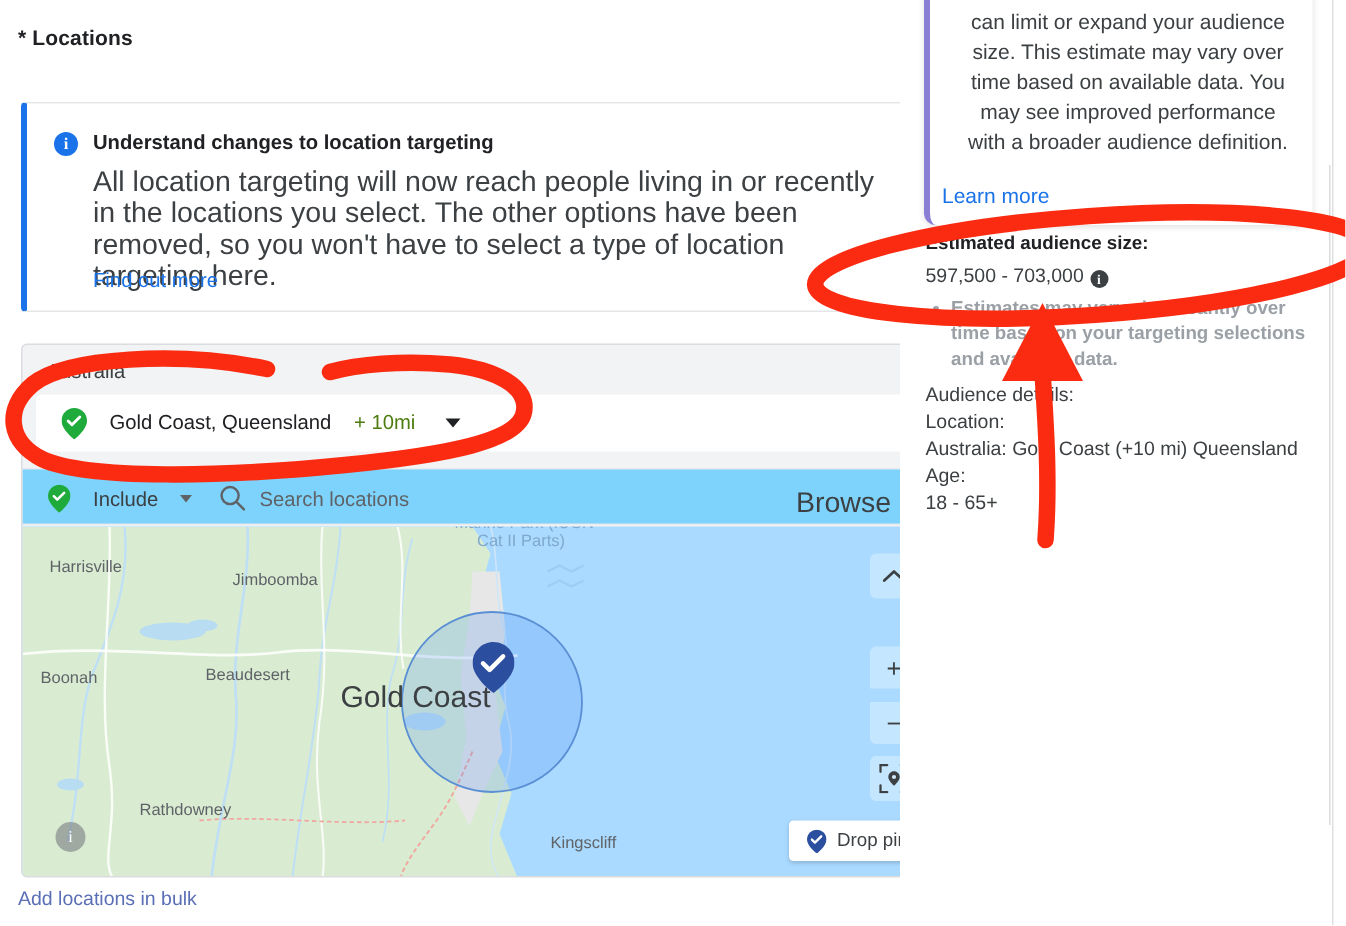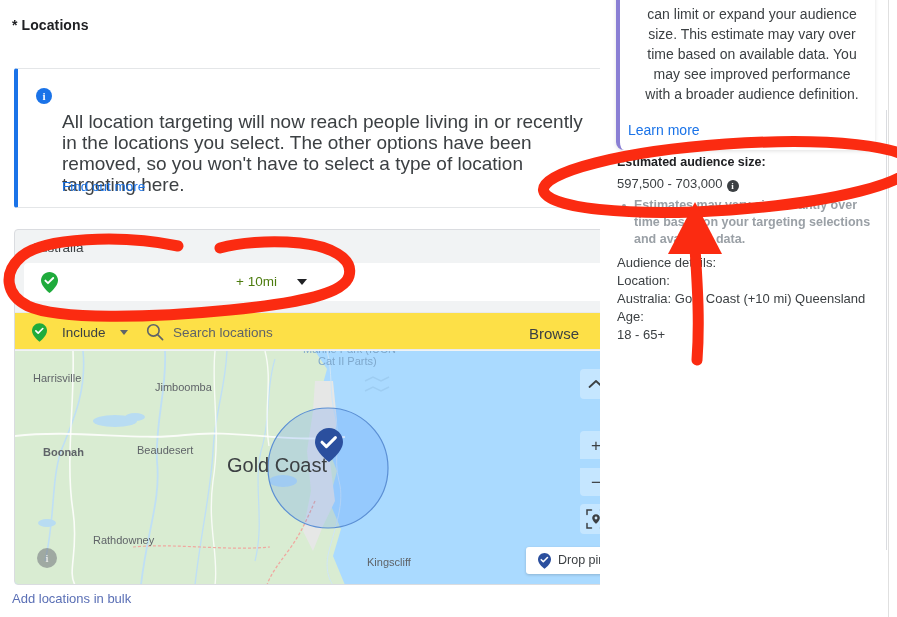--- a/index.html
+++ b/index.html
@@ -82,40 +82,40 @@
     font-size: 13.5px; color: #4d7c0f;
   }
   .chip-caret {
     position: absolute; left: 273px; top: 16px;
     width: 0; height: 0; border-left: 5px solid transparent;
     border-right: 5px solid transparent; border-top: 6px solid #202124;
   }
 
   .search-row {
     position: absolute; left: 0; top: 82px; width: 596px; height: 38px;
-    background: #fde047; border-top: 1px solid #e8eaed; border-bottom: 1px solid #e8eaed;
+    background: #7dd3fc; border-top: 1px solid #e8eaed; border-bottom: 1px solid #e8eaed;
   }
   .include-pin { position: absolute; left: 17px; top: 10px; }
   .include-text {
     position: absolute; left: 47px; top: 12px;
     font-size: 13.5px; color: #3c4043;
   }
   .include-caret {
     position: absolute; left: 105px; top: 17px;
     width: 0; height: 0; border-left: 4.5px solid transparent;
     border-right: 4.5px solid transparent; border-top: 5.5px solid #5f6368;
   }
   .search-glyph { position: absolute; left: 131px; top: 10px; }
   .search-ph {
     position: absolute; left: 158px; top: 12px;
     font-size: 13.5px; color: #5f6368;
   }
   .browse-btn {
-    position: absolute; right: 32px; top: 12px;
-    font-size: 15px; color: #3c4043; cursor: pointer;
+    position: absolute; right: 17px; top: 12px;
+    font-size: 19px; color: #3c4043; cursor: pointer;
   }
 
   
   .map {
     position: absolute; left: 0; top: 121px; width: 596px; height: 234px;
     background: #aadaff; overflow: hidden;
   }
   .map-label {
     position: absolute; font-size: 11px; color: #5f6368;
     font-family: "Liberation Sans", sans-serif; white-space: nowrap;
@@ -201,34 +201,36 @@
 
 <div id="root">
 
   <div class="left-col">
 
     <div class="locations-label">* Locations</div>
 
 
     <div class="notice">
       <div class="notice-icon">i</div>
+      <div class="notice-title">Understand changes to location targeting</div>
       <div class="notice-body">All location targeting will now reach people living in or recently in the locations you select. The other options have been removed, so you won't have to select a type of location targeting here.</div>
       <div class="notice-link">Find out more</div>
     </div>
 
     <div class="picker">
       <div class="picker-country">Australia</div>
 
       <div class="chip-row">
         <span class="chip-pin">
           <svg width="17" height="21" viewBox="0 0 17 21">
             <path d="M8.5 0C3.8 0 0 3.8 0 8.5C0 14.5 8.5 21 8.5 21S17 14.5 17 8.5C17 3.8 13.2 0 8.5 0Z" fill="#1fab3c"></path>
             <path d="M4.4 8.6l2.6 2.6 5.2-5.2" stroke="#fff" stroke-width="1.9" fill="none" stroke-linecap="round" stroke-linejoin="round"></path>
           </svg>
         </span>
+        <span class="chip-text">Gold Coast, Queensland</span>
         <span class="chip-radius">+ 10mi</span>
         <span class="chip-caret"></span>
       </div>
 
       <div class="search-row">
         <span class="include-pin">
           <svg width="15" height="19" viewBox="0 0 17 21">
             <path d="M8.5 0C3.8 0 0 3.8 0 8.5C0 14.5 8.5 21 8.5 21S17 14.5 17 8.5C17 3.8 13.2 0 8.5 0Z" fill="#1fab3c"></path>
             <path d="M4.4 8.6l2.6 2.6 5.2-5.2" stroke="#fff" stroke-width="1.9" fill="none" stroke-linecap="round" stroke-linejoin="round"></path>
           </svg>
@@ -278,21 +280,21 @@
           <circle cx="313" cy="117" r="60" fill="#4285f4" fill-opacity="0.2" stroke="#5b8fd4" stroke-width="1.2"></circle>
 
           <circle cx="317" cy="104" r="2.4" fill="#3c4043"></circle>
         </svg>
 
         <div class="map-label sea" style="left:288px;top:-8px;">Marine Park (IUCN</div>
         <div class="map-label sea" style="left:303px;top:4px;">Cat II Parts)</div>
 
         <div class="map-label" style="left:18px;top:21px;">Harrisville</div>
         <div class="map-label" style="left:140px;top:30px;">Jimboomba</div>
-        <div class="map-label" style="left:28px;top:95px;font-weight:bold;">Boonah</div>
+        <div class="map-label" style="left:12px;top:95px;">Boonah</div>
         <div class="map-label" style="left:122px;top:93px;">Beaudesert</div>
         <div class="map-label" style="left:78px;top:183px;">Rathdowney</div>
         <div class="map-label" style="left:352px;top:205px;">Kingscliff</div>
 
         <div class="map-label big" style="left:212px;top:103px;">Gold Coast</div>
 
         <span style="position:absolute;left:300px;top:77px;">
           <svg width="28" height="34" viewBox="0 0 28 34">
             <path d="M14 0C6.3 0 0 6.3 0 14C0 24 14 34 14 34S28 24 28 14C28 6.3 21.7 0 14 0Z" fill="#2b4f9e"></path>
             <path d="M7 14.2l4.4 4.4 9-9" stroke="#fff" stroke-width="3" fill="none" stroke-linecap="round" stroke-linejoin="round"></path>

